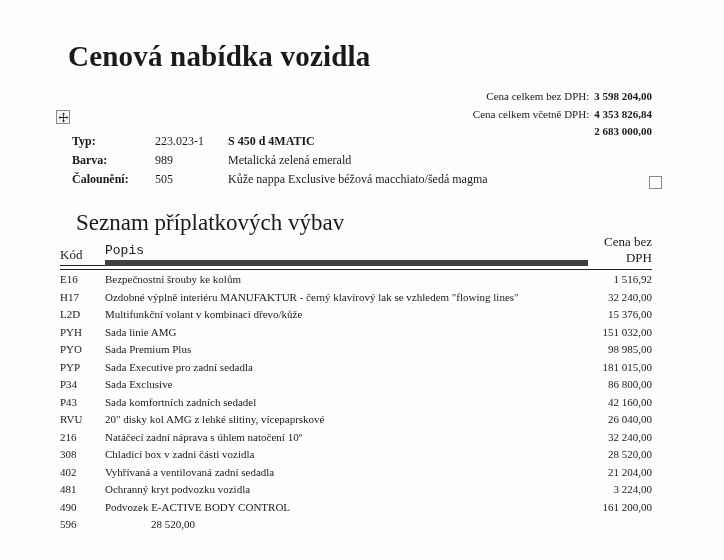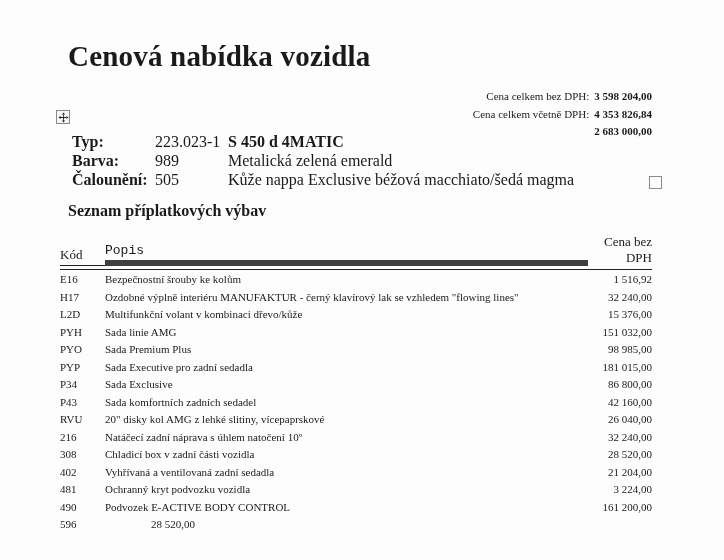--- a/index.html
+++ b/index.html
@@ -26,36 +26,36 @@
   
   .move-handle{
     position:absolute;left:56px;top:110px;width:14px;height:14px;
     border:1px solid #8a8a8a;background:#f6f6f6;box-sizing:border-box;
     display:flex;align-items:center;justify-content:center;
   }
   .move-handle svg{width:11px;height:11px;display:block;}
 
   
   .vehicle{position:absolute;left:72px;top:132px;width:560px;}
-  .v-row{display:flex;font-size:16px;line-height:19px;}
+  .v-row{display:flex;font-size:12px;line-height:19px;}
   .v-label{width:83px;font-weight:bold;flex:none;}
   .v-code{width:73px;flex:none;}
   .v-desc{flex:1;white-space:nowrap;}
   .vehicle div.v-row:first-of-type .v-desc{font-weight:bold;}
 
   
   .checkbox{
     position:absolute;left:649px;top:176px;width:13px;height:13px;
     border:1px solid #8a8a8a;background:#fcfcfc;box-sizing:border-box;
   }
 
   
   .section-heading{
-    position:absolute;left:68px;top:202px;margin:0;
-    font-size:16px;font-weight:bold;
+    position:absolute;left:68px;top:202px;margin:8px;
+    font-size:23px;font-weight:normal;
   }
 
   
   .opt-table{position:absolute;left:60px;top:234px;width:592px;}
   .opt-header{display:flex;align-items:flex-end;font-size:13px;}
   .oh-code{width:45px;flex:none;border-bottom:1px solid #222;padding-bottom:2px;}
   .oh-popis{flex:1;border-bottom:6px solid #404040;padding-bottom:2px;font-family:Liberation Mono, monospace;}
   .oh-price{width:64px;flex:none;text-align:right;line-height:16px;white-space:nowrap;}
   .oh-price span{display:block;}
   .opt-rule{border-top:1px solid #222;margin-top:3px;height:0;}

